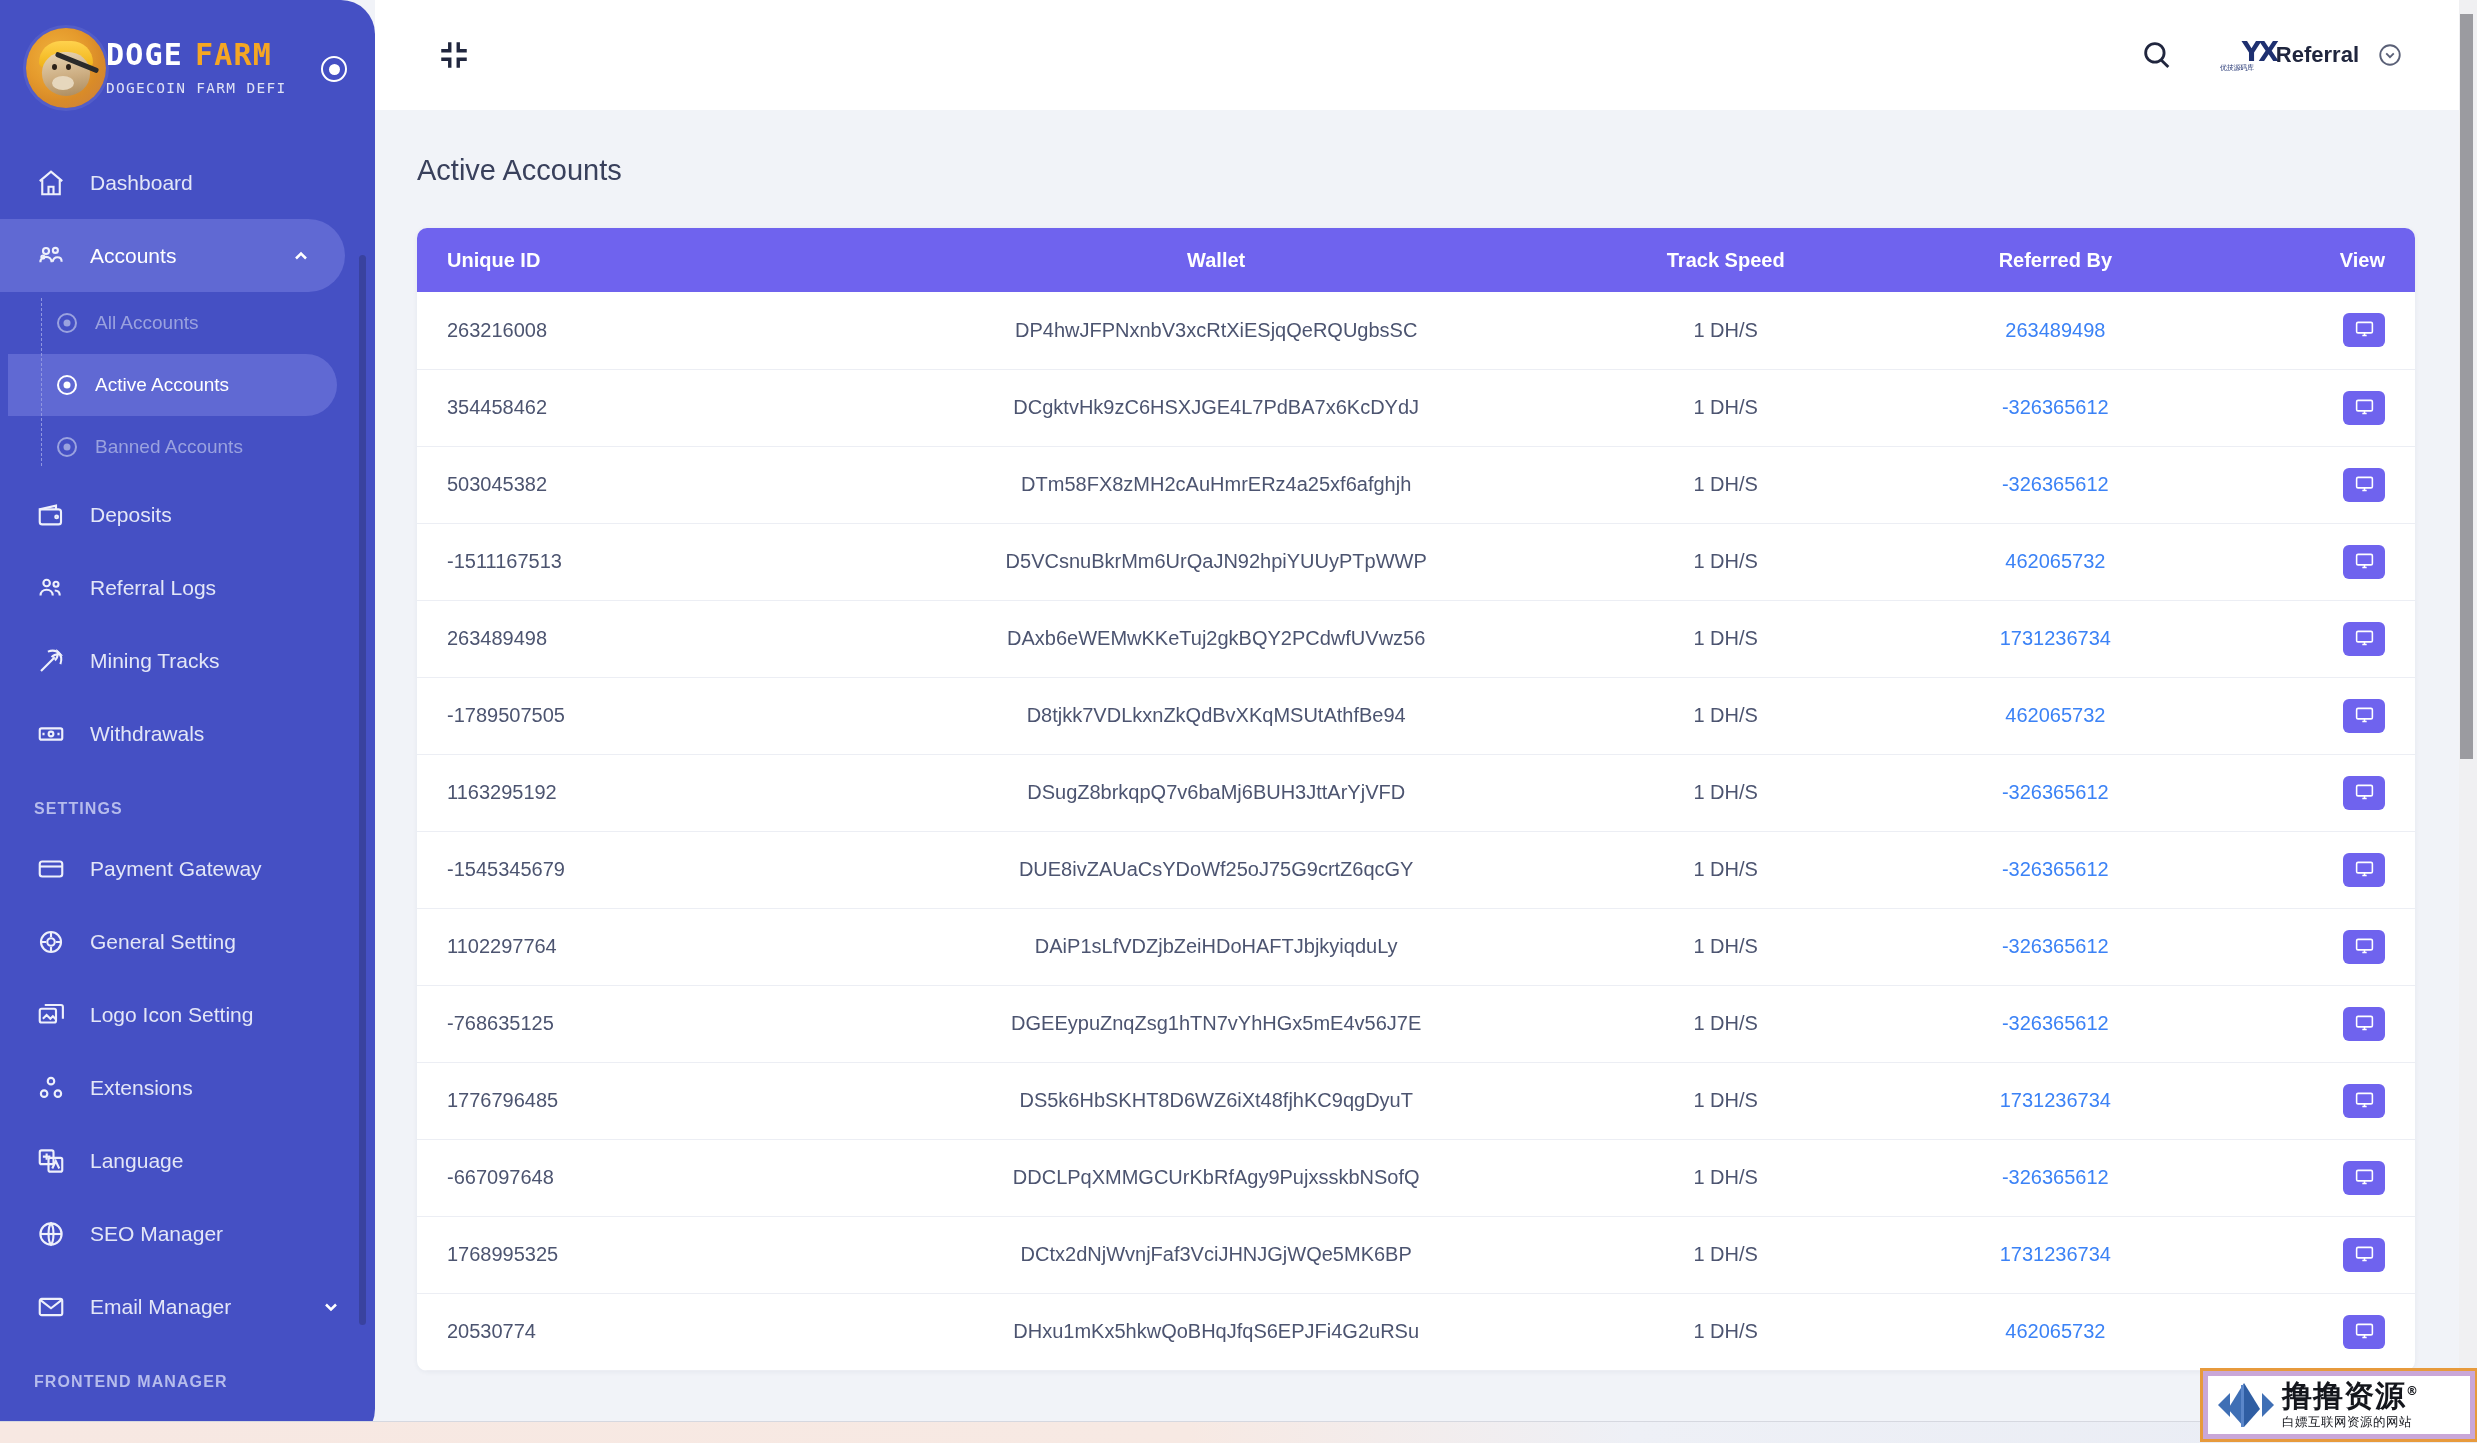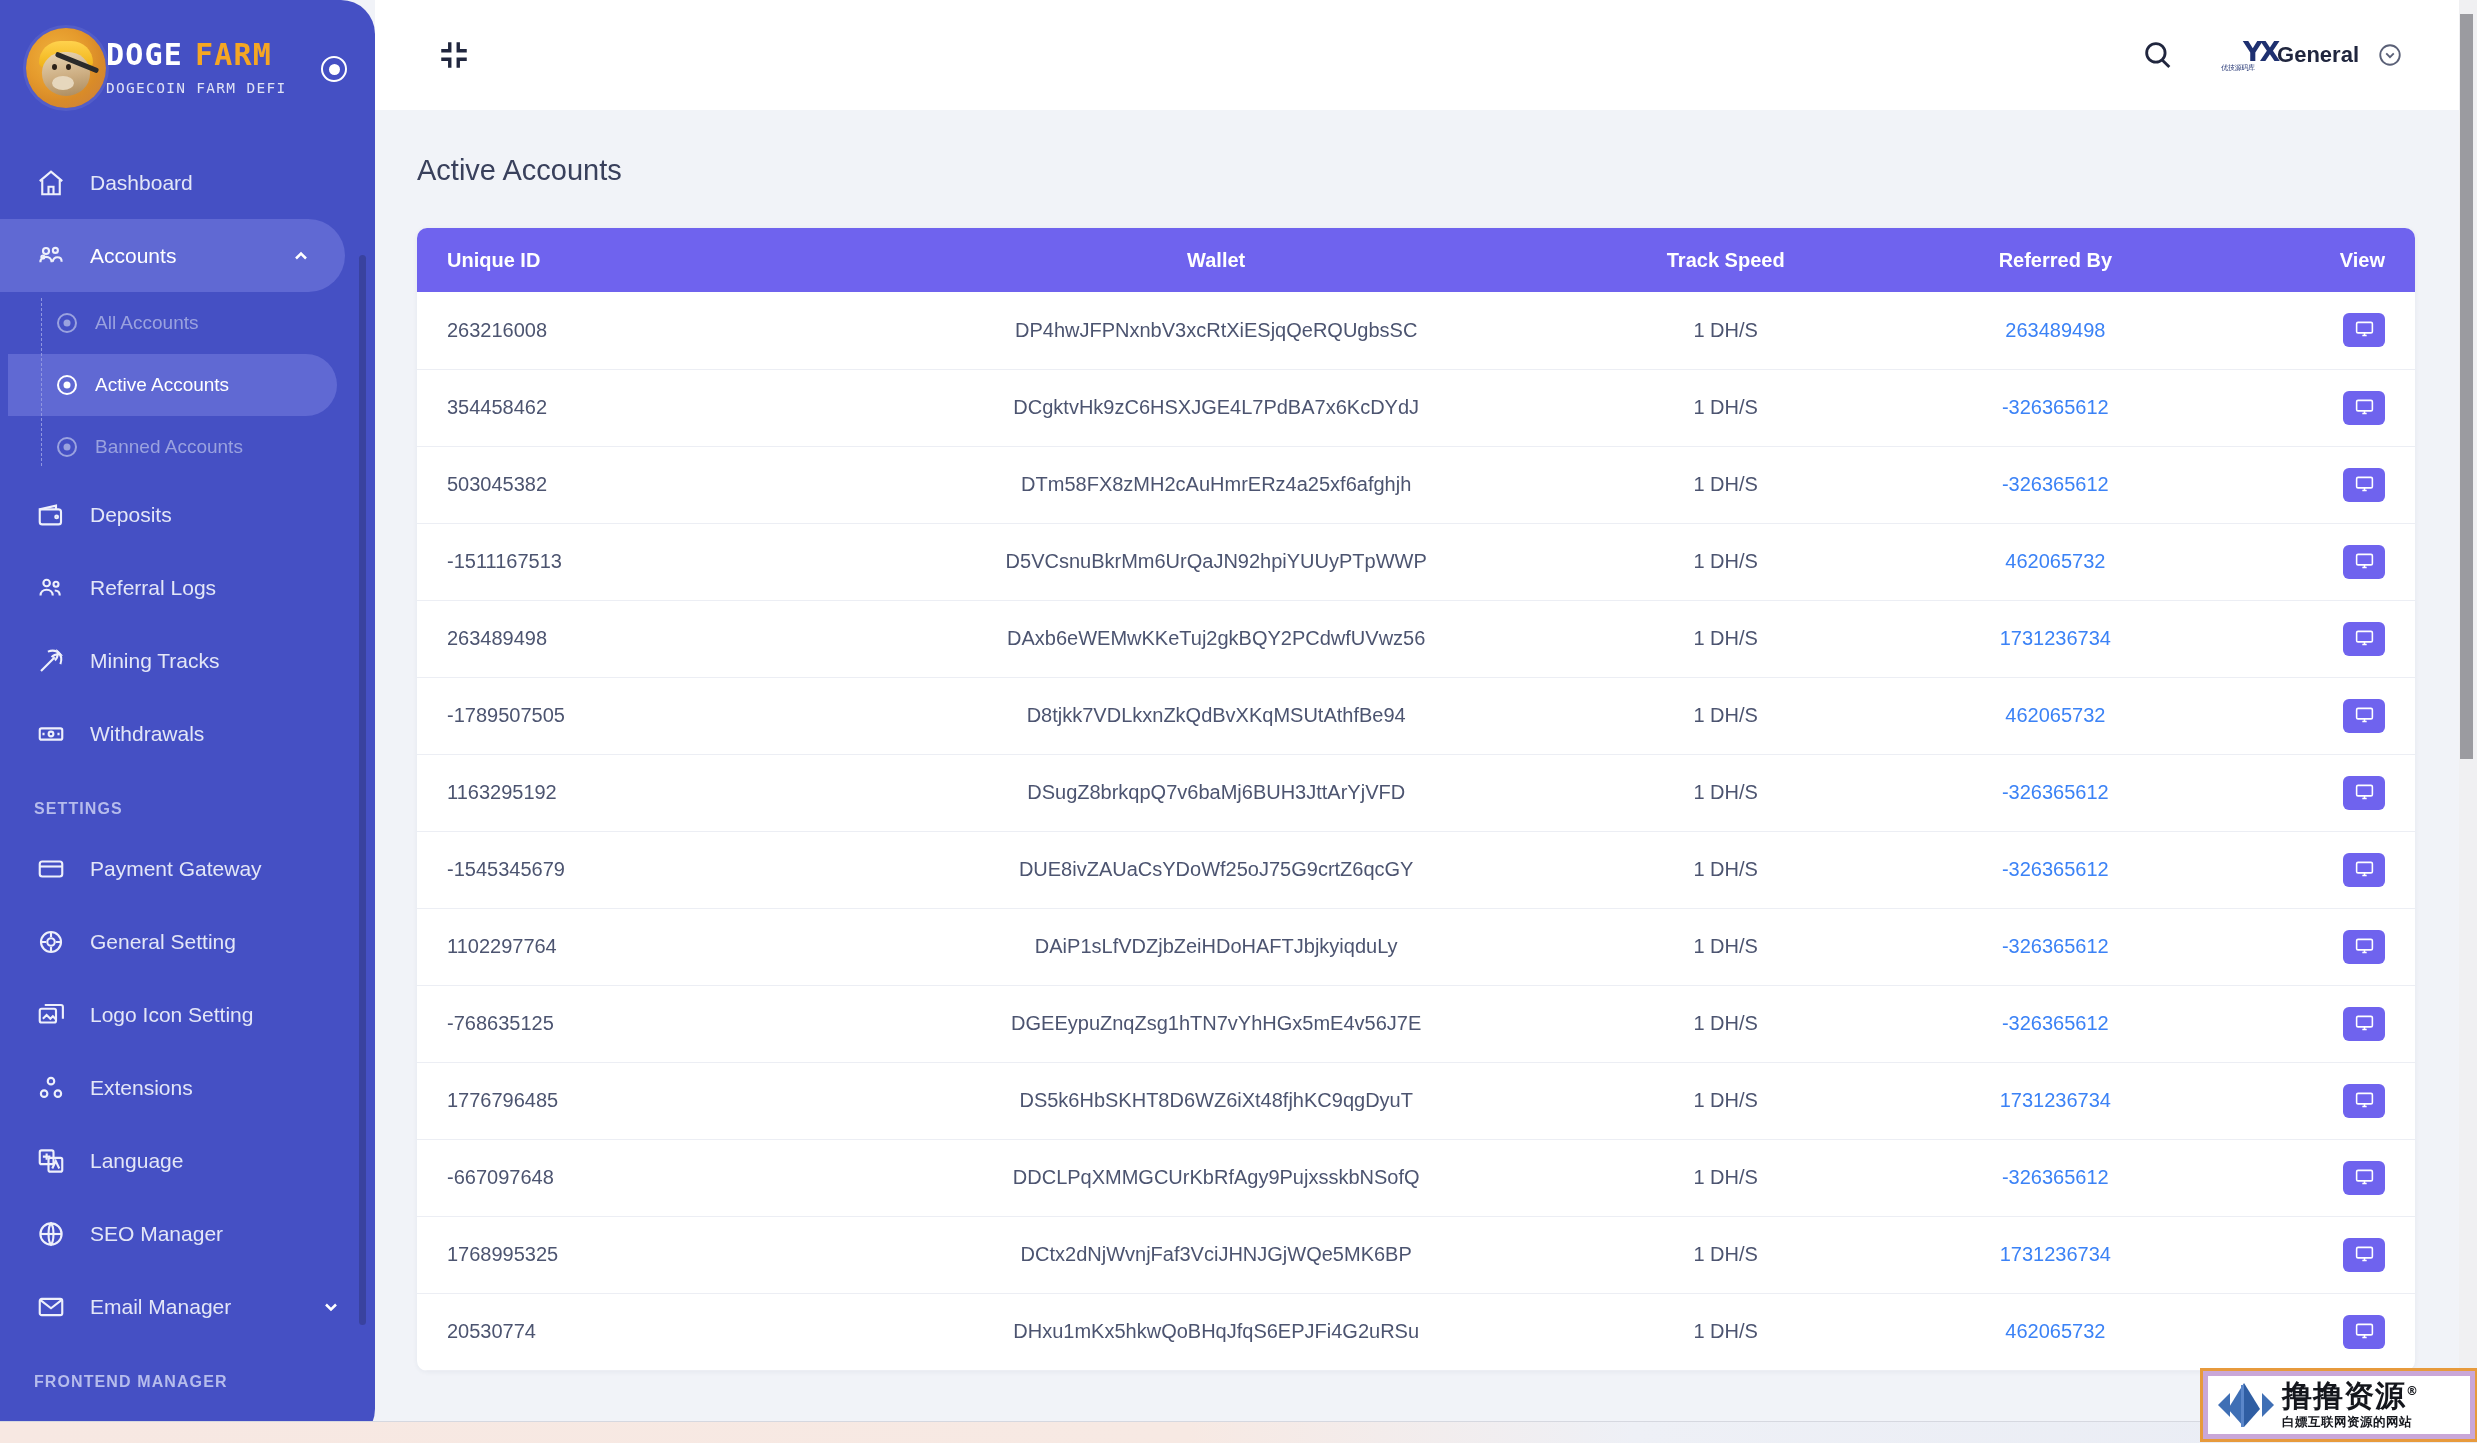--- a/index.html
+++ b/index.html
@@ -387,21 +387,21 @@
   .wm-main {
     font-size: 30px;
     font-weight: bold;
     color: #14161c;
     letter-spacing: 1px;
     font-family: "DejaVu Sans", sans-serif;
   }
   .wm-main sup { font-size: 12px; vertical-align: super; }
   .wm-sub {
     font-size: 12.5px;
-    font-weight: bold;
+    font-weight: normal;
     color: #14161c;
     margin-top: 5px;
     letter-spacing: 0.5px;
     font-family: "DejaVu Sans", sans-serif;
   }
 </style>
 </head>
 <body>
 
 <div id="app">
@@ -626,21 +626,21 @@
           <svg viewBox="0 0 24 24">
               <circle cx="10.5" cy="10.5" r="6.5"></circle>
               <path d="M15.3 15.8 20 20.5"></path>
             </svg>
         </span>
         <div class="user-box">
           <span class="avatar">
             <span class="yx">YX</span>
             <span class="cn">优技源码库</span>
           </span>
-          <span class="user-name">General</span>
+          <span class="user-name">Referral</span>
           <span class="caret-ic">
             <svg viewBox="0 0 24 24">
                 <circle cx="12" cy="12" r="9"></circle>
                 <path d="M8.5 10.5 12 14l3.5-3.5"></path>
               </svg>
           </span>
         </div>
       </div>
     </header>
 

